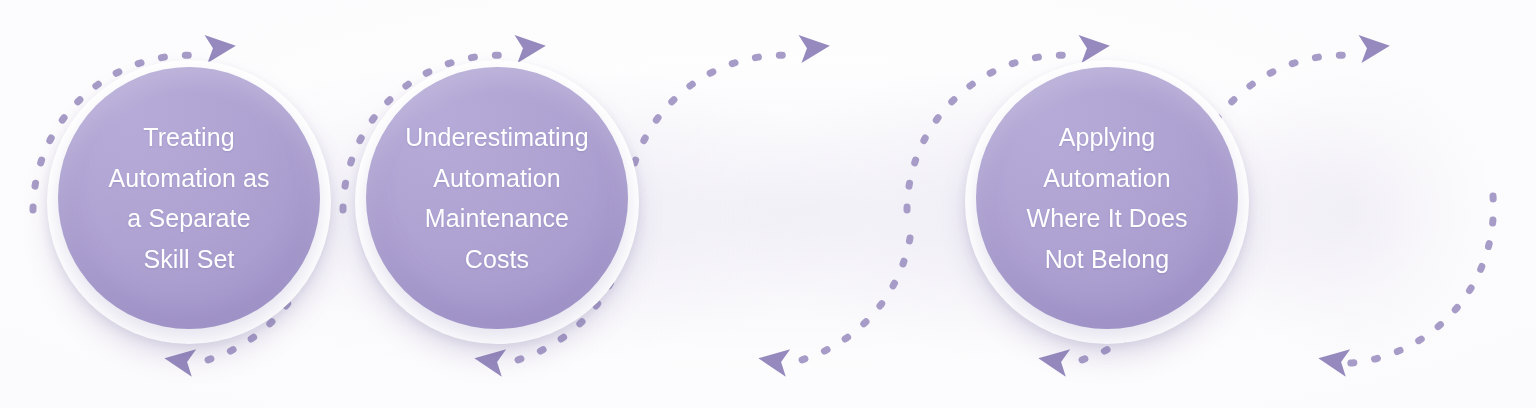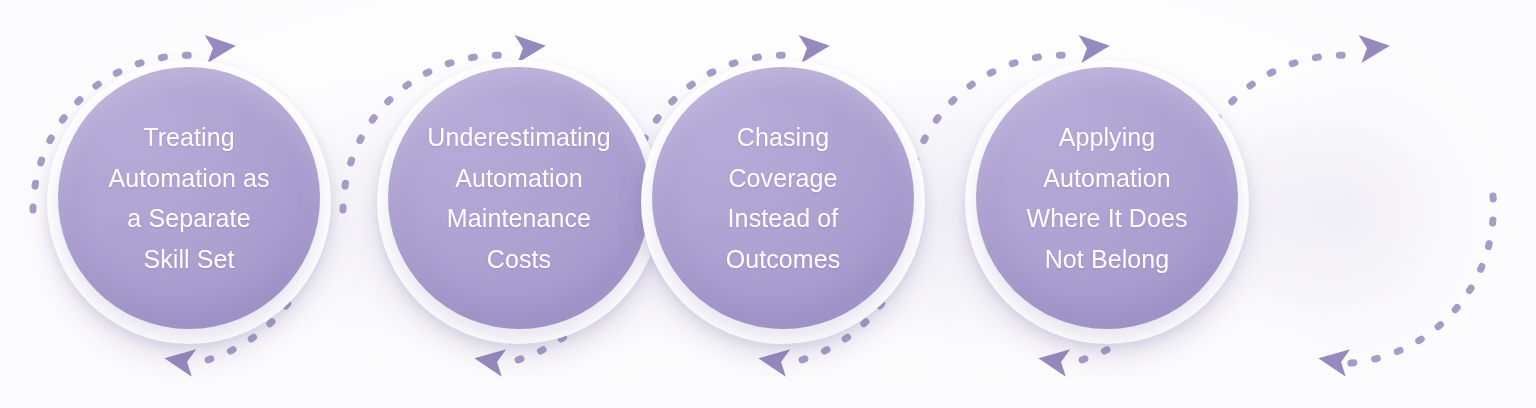--- a/index.html
+++ b/index.html
@@ -98,21 +98,21 @@
     line-height: 1.62;
     font-weight: 400;
     letter-spacing: 0.1px;
     text-align: center;
     padding: 0 10px;
     white-space: pre-line;
     text-shadow: 0 1px 2px rgba(96, 84, 140, 0.18);
   }
 
   .node.n1 { left: 58px; }
-  .node.n2 { left: 388px; }
+  .node.n2 { left: 366px; }
   .node.n3 { left: 652px; }
   .node.n4 { left: 976px; }
   .node.n5 { left: 1212px; }
 </style>
 </head>
 <body>
 
 <div id="diagram">
 
   <div class="ambient"></div>
@@ -199,29 +199,20 @@
     <div class="node n2">
       <div class="halo"></div>
       <div class="disc">
         <div class="disc-label">Underestimating
 Automation
 Maintenance
 Costs</div>
       </div>
     </div>
 
-    <div class="node n3">
-      <div class="halo"></div>
-      <div class="disc">
-        <div class="disc-label">Chasing
-Coverage
-Instead of
-Outcomes</div>
-      </div>
-    </div>
 
     <div class="node n4">
       <div class="halo"></div>
       <div class="disc">
         <div class="disc-label">Applying
 Automation
 Where It Does
 Not Belong</div>
       </div>
     </div>

